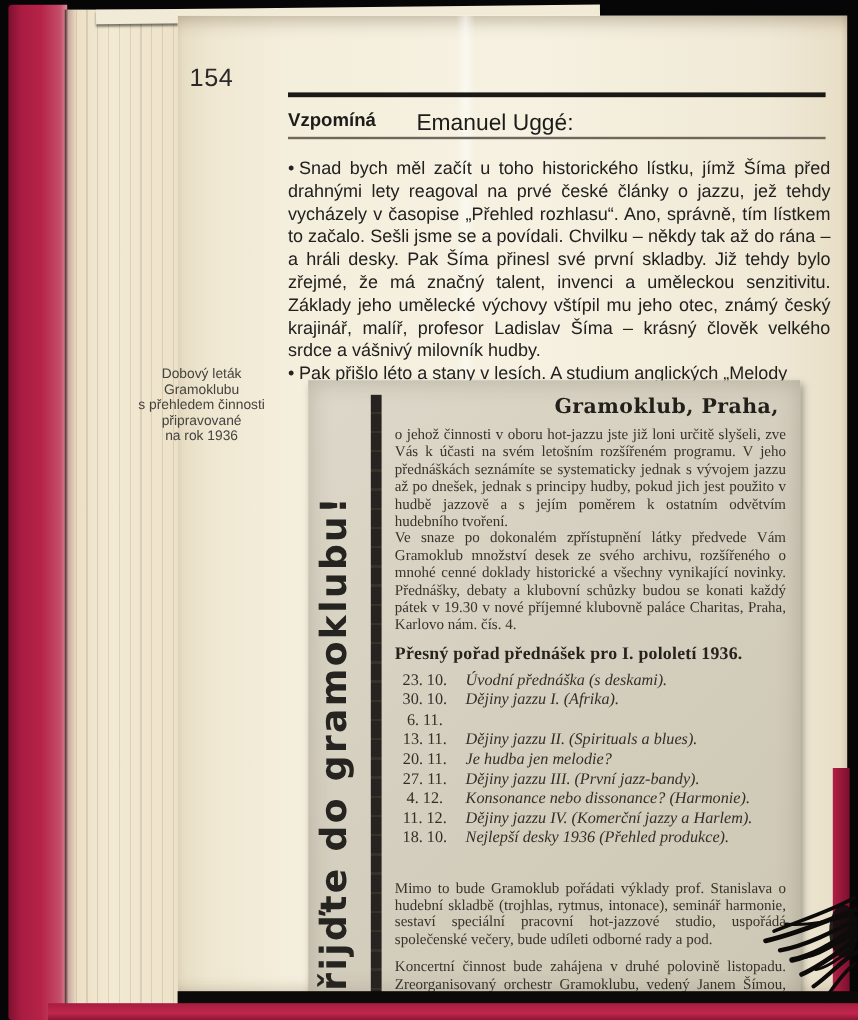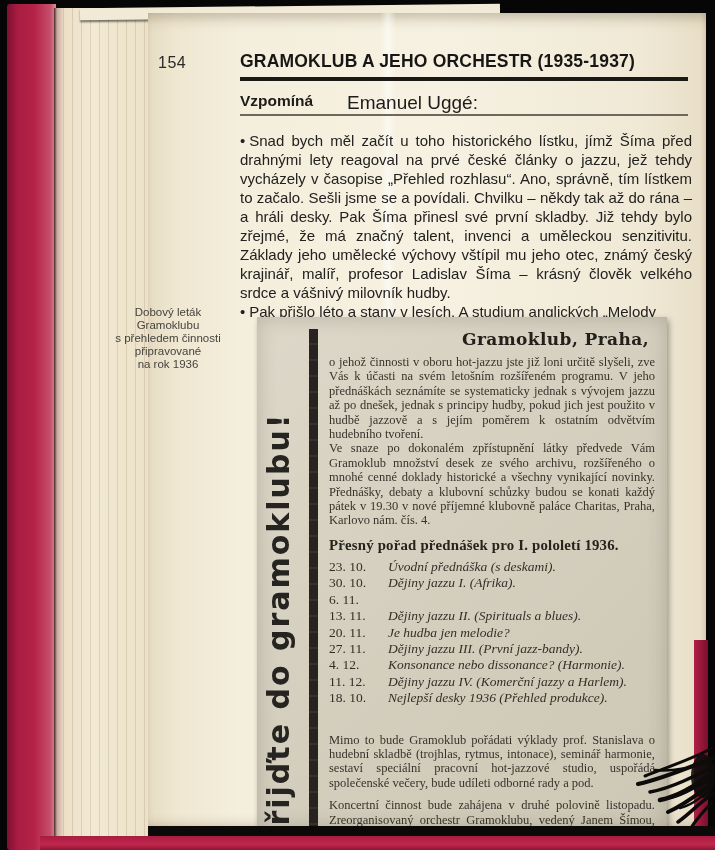--- a/index.html
+++ b/index.html
@@ -21,21 +21,21 @@
   .top-sliver{position:absolute;left:80px;top:6px;width:420px;height:12px;
     background:#f1ead6;transform:rotate(-.6deg);box-shadow:0 2px 2px rgba(0,0,0,.5);}
   .page{position:absolute;left:148px;top:13px;width:558px;height:815px;
     background:linear-gradient(90deg,#e6dcc3 0,#efe7d1 28px,#f4eedc 90px,#f6f1e1 52%,#f0e9d6 88%,#e9dfc8 99%,#ddd2ba 100%);
     box-shadow:inset 0 14px 14px -10px rgba(90,70,40,.35), inset 0 -10px 12px -8px rgba(90,70,40,.3);}
   .page::after{content:"";position:absolute;left:232px;top:0;width:16px;height:100%;
     background:linear-gradient(90deg,rgba(255,255,255,0),rgba(255,255,255,.55),rgba(255,255,255,0));}
   .black-seam-bottom{position:absolute;left:148px;top:826px;width:567px;height:11px;background:#0c0a08;}
 
   
-  .pagenum{position:absolute;left:158px;top:54px;font-size:16px;color:#2b2a28;letter-spacing:.5px;}
+  .pagenum{position:absolute;left:158px;top:54px;font-size:21px;color:#2b2a28;letter-spacing:.5px;}
   .title{position:absolute;left:240px;top:51px;width:452px;font-size:17.5px;font-weight:bold;
     color:#171614;letter-spacing:.2px;white-space:nowrap;}
   .title-rule{position:absolute;left:240px;top:77px;width:448px;height:4px;background:#1a1916;}
   .byline-label{position:absolute;left:240px;top:92px;font-size:15.5px;font-weight:bold;color:#1d1c1a;}
   .byline-name{position:absolute;left:347px;top:92px;font-size:19px;color:#1d1c1a;}
   .byline-rule{position:absolute;left:240px;top:114px;width:448px;height:1.5px;background:#6d675c;}
 
   .bodytext{position:absolute;left:240px;top:131px;width:452px;font-size:15px;line-height:19px;
     color:#222120;text-align:justify;}
   .bodytext p{margin:0;}
@@ -55,41 +55,40 @@
     color:#262420;white-space:nowrap;}
   .vrule{position:absolute;left:52px;top:12px;width:9px;height:499px;
     background:repeating-linear-gradient(180deg,#262320 0 14px,#383127 14px 16px);}
   .leaflet-content{position:absolute;left:72px;top:10px;width:326px;
     font-family:"Liberation Serif","DejaVu Serif",serif;}
   .lf-heading{font-family:"DejaVu Serif",serif;font-weight:bold;font-size:17px;
     text-align:right;padding-right:6px;color:#23201b;letter-spacing:.4px;margin:2px 0 6px 0;}
   .lf-p{margin:0;font-size:12.5px;line-height:14.4px;text-align:justify;color:#37332b;}
   .lf-sched-head{font-size:14.8px;font-weight:bold;margin:9px 0 5px 0;color:#26231d;letter-spacing:.2px;}
   .sched-row{display:flex;font-size:13.5px;line-height:16.4px;color:#332f27;}
-  .sched-date{width:50px;text-align:left;flex:0 0 auto;}
+  .sched-date{width:50px;text-align:center;flex:0 0 auto;}
   .sched-title{font-style:italic;padding-left:9px;flex:1;}
   .lf-extra{margin-top:26px;}
   .lf-concert{margin-top:8px;}
   .concert-lead{font-weight:normal;}
 
   .tassel{position:absolute;left:600px;top:688px;width:115px;height:150px;z-index:6;}
 </style>
 </head>
 <body>
 
 <div class="photo">
 
   <div class="cover-left"></div>
   <div class="fore-edges"></div>
   <div class="top-sliver"></div>
   <div class="page"></div>
 
   <div class="pagenum">154</div>
 
-  <div class="title">GRAMOKLUB A JEHO ORCHESTR (1935-1937)</div>
   <div class="title-rule"></div>
   <div class="byline-label">Vzpomíná</div>
   <div class="byline-name">Emanuel Uggé:</div>
   <div class="byline-rule"></div>
 
   <div class="bodytext">
     <p><span class="bullet">•</span><span>Snad bych měl začít u toho historického lístku, jímž Šíma před drahnými lety reagoval na prvé české články o jazzu, jež tehdy vycházely v časopise „Přehled rozhlasu“. Ano, správně, tím lístkem to začalo. Sešli jsme se a povídali. Chvilku – někdy tak až do rána – a hráli desky. Pak Šíma přinesl své první skladby. Již tehdy bylo zřejmé, že má značný talent, invenci a uměleckou senzitivitu. Základy jeho umělecké výchovy vštípil mu jeho otec, známý český krajinář, malíř, profesor Ladislav Šíma – krásný člověk velkého srdce a vášnivý milovník hudby.</span></p>
     <p><span class="bullet">•</span><span>Pak přišlo léto a stany v lesích. A studium anglických „Melody</span></p>
   </div>
 

